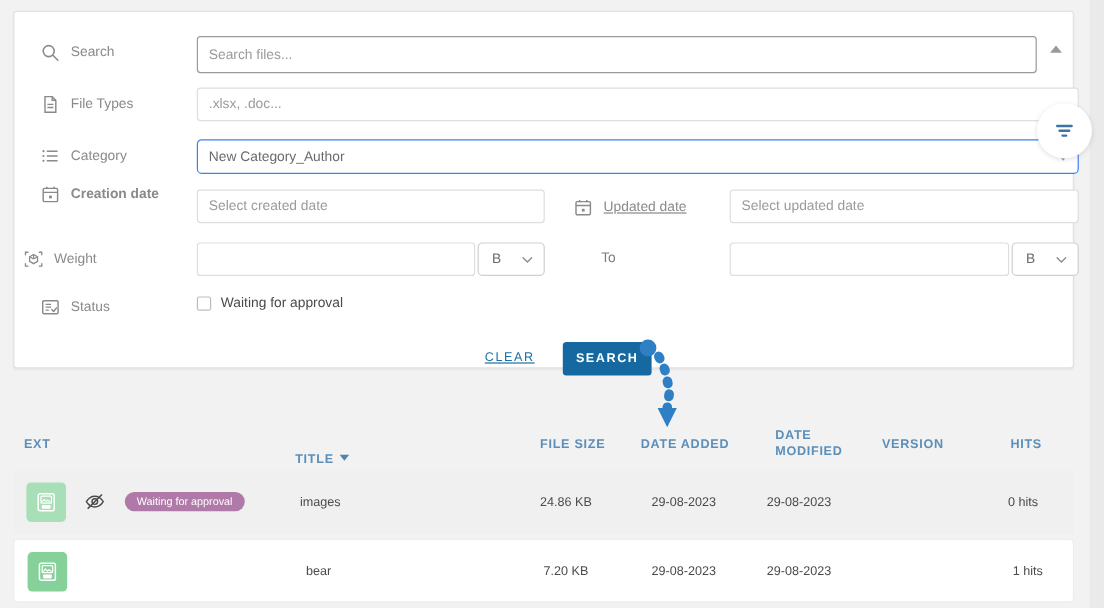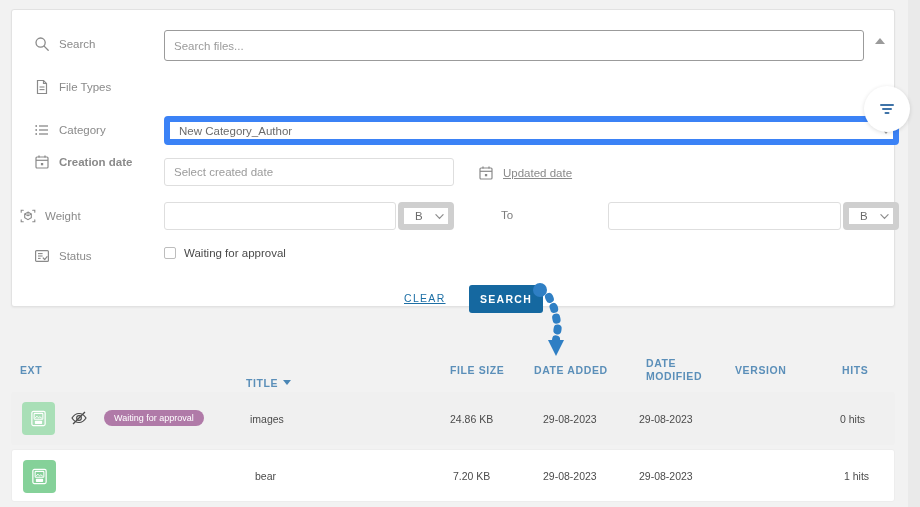--- a/index.html
+++ b/index.html
@@ -50,21 +50,21 @@
     outline: none;
   }
   .inp::placeholder { color: #9b9b9b; }
   .inp.strong { border-color: #9b9b9b; height: 31px; }
 
   .selwrap { position: absolute; box-sizing: border-box; }
   .sel {
     width: 100%; height: 100%;
     box-sizing: border-box;
     background: #fff;
-    border: 6px solid #3b82f6;
+    border: 1px solid #3b82f6;
     border-radius: 4px;
     font-family: inherit;
     font-size: 11.5px;
     color: #6b6b6b;
     padding: 0 22px 0 9px;
     -webkit-appearance: none; appearance: none;
     outline: none;
   }
   .selwrap .caret-d {
     position: absolute; right: 9px; top: 50%;
@@ -221,20 +221,21 @@
     <span class="ico">
       <svg width="16" height="16" viewBox="0 0 16 16">
           <path d="M3.5 1.5h6l3 3v10h-9z" fill="none" stroke="#8a8a8a" stroke-width="1.2"></path>
           <path d="M9.5 1.5v3h3" fill="none" stroke="#8a8a8a" stroke-width="1.2"></path>
           <line x1="5.5" y1="8" x2="10.5" y2="8" stroke="#8a8a8a" stroke-width="1.1"></line>
           <line x1="5.5" y1="10.6" x2="10.5" y2="10.6" stroke="#8a8a8a" stroke-width="1.1"></line>
         </svg>
     </span>
     <span>File Types</span>
   </div>
+  <input class="inp" style="left: 152px; top: 63px; width: 735px;" placeholder=".xlsx, .doc...">
 
   <div class="flabel" style="left:22px; top:112px;">
     <span class="ico">
       <svg width="16" height="16" viewBox="0 0 16 16">
         <circle cx="2.2" cy="4" r="0.9" fill="#8a8a8a"></circle>
           <circle cx="2.2" cy="8" r="0.9" fill="#8a8a8a"></circle>
           <circle cx="2.2" cy="12" r="0.9" fill="#8a8a8a"></circle>
         <line x1="5" y1="4" x2="14" y2="4" stroke="#8a8a8a" stroke-width="1.3"></line>
         <line x1="5" y1="8" x2="14" y2="8" stroke="#8a8a8a" stroke-width="1.3"></line>
         <line x1="5" y1="12" x2="14" y2="12" stroke="#8a8a8a" stroke-width="1.3"></line>
@@ -268,20 +269,21 @@
       <svg width="16" height="16" viewBox="0 0 16 16">
           <rect x="2" y="3" width="12" height="11" rx="1" fill="none" stroke="#8a8a8a" stroke-width="1.2"></rect>
           <line x1="2" y1="6.3" x2="14" y2="6.3" stroke="#8a8a8a" stroke-width="1.2"></line>
           <line x1="5" y1="1.6" x2="5" y2="3.6" stroke="#8a8a8a" stroke-width="1.3"></line>
           <line x1="11" y1="1.6" x2="11" y2="3.6" stroke="#8a8a8a" stroke-width="1.3"></line>
           <rect x="6.9" y="9" width="2.3" height="2.3" fill="#8a8a8a"></rect>
         </svg>
     </span>
     <span>Updated date</span>
   </div>
+  <input class="inp" style="left: 596px; top: 148px; width: 291px;" placeholder="Select updated date">
 
   <div class="flabel" style="left:8px; top:198px;">
     <span class="ico">
       <svg width="16" height="16" viewBox="0 0 16 16">
         <path d="M1.2 4.3V2.2h2.1M14.8 4.3V2.2h-2.1M1.2 11.7v2.1h2.1M14.8 11.7v2.1h-2.1" fill="none" stroke="#8a8a8a" stroke-width="1.1" stroke-linecap="round"></path>
         <path d="M8 4.1l3.3 1.9v3.8L8 11.7 4.7 9.8V6z" fill="none" stroke="#8a8a8a" stroke-width="1.1"></path>
         <line x1="8" y1="4.1" x2="8" y2="7.9" stroke="#8a8a8a" stroke-width="1"></line>
         <line x1="8" y1="7.9" x2="11.3" y2="6" stroke="#8a8a8a" stroke-width="1"></line>
         <line x1="8" y1="7.9" x2="4.7" y2="6" stroke="#8a8a8a" stroke-width="1"></line>
       </svg>

